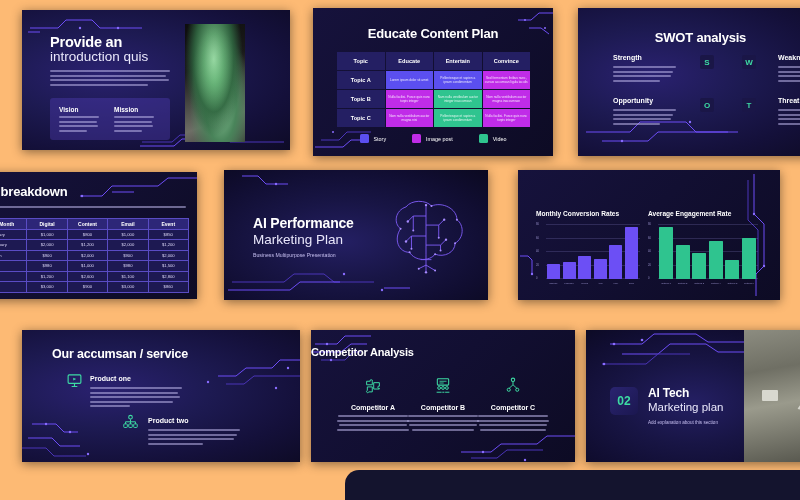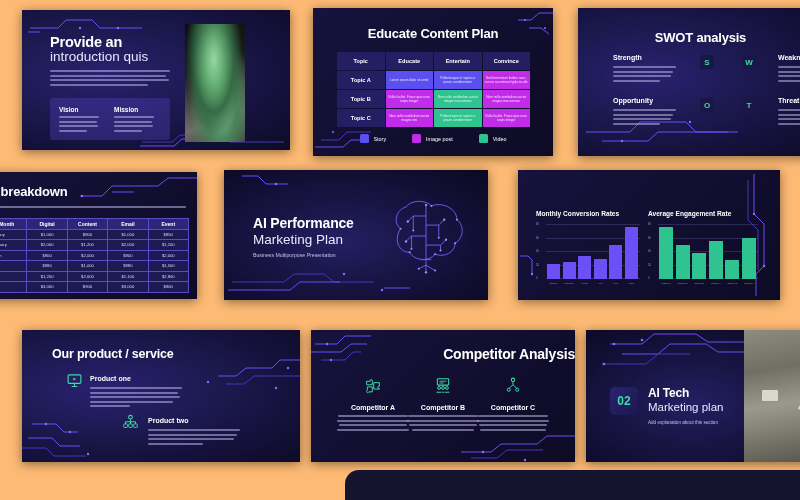--- a/index.html
+++ b/index.html
@@ -129,21 +129,21 @@
 
   
   #s7{ left:22px; top:330px; width:278px; height:132px; }
   #s7 .title{ position:absolute; left:30px; top:17px; font-size:12.5px; }
   #s7 .ph{ position:absolute; font-size:7px; font-weight:bold; color:#fff; }
   #s7 .pb{ position:absolute; width:92px; }
   .ticon{ position:absolute; width:17px; height:17px; }
 
   
   #s8{ left:311px; top:330px; width:264px; height:132px; }
-  #s8 .title{ position:absolute; left:0; right:0; top:16px; text-align:right; font-size:14px; }
+  #s8 .title{ position:absolute; left:0; right:0; top:16px; text-align:left; font-size:11px; }
   #s8 .col{ position:absolute; top:47px; width:76px; text-align:center; }
   #s8 .cicon{ height:17px; margin:0 auto 6px; width:18px; }
   #s8 .ch{ font-size:7px; font-weight:bold; color:#fff; margin-bottom:4px; }
 
   
   #s9{ left:586px; top:330px; width:236px; height:132px; }
   #s9 .num{
     position:absolute; left:24px; top:57px; width:28px; height:28px; border-radius:5px;
     background:linear-gradient(135deg,#2a2470,#1b1750);
     display:flex; align-items:center; justify-content:center;
@@ -496,21 +496,21 @@
       <circle cx="186" cy="52" r="1.2"></circle>
         <circle cx="266" cy="38" r="1.2"></circle>
         <circle cx="254" cy="58" r="1.2"></circle>
       <path d="M10,94 L34,94 L42,102 L56,102"></path>
       <path d="M6,108 L30,108 L38,116 L58,116" stroke-width="1.5"></path>
       <path class="dim" d="M0,118 L24,118 L32,126 L64,126"></path>
       <circle cx="24" cy="94" r="1.2"></circle>
         <circle cx="48" cy="102" r="1.2"></circle>
         <circle cx="66" cy="124" r="1.2"></circle>
     </svg>
-    <div class="h-bold title">Our product / service</div>
+    <div class="h-bold title">Our accumsan / service</div>
 
     <svg class="ticon" style="left:44px; top:42px;" viewBox="0 0 24 24">
       <rect x="3" y="4" width="18" height="12" rx="1.5" fill="none" stroke="#3ddba4" stroke-width="1.6"></rect>
       <path d="M10.2,8 L14.4,10 L10.2,12 Z" fill="#3ddba4"></path>
       <path d="M12,16 L12,20 M8,20.5 L16,20.5" stroke="#3ddba4" stroke-width="1.6"></path>
     </svg>
     <div class="ph" style="left:68px; top:45px;">Product one</div>
     <div class="pb" style="left:68px; top:57px;">
       <div class="blurline" style="width:100%"></div>
         <div class="blurline" style="width:96%"></div>

